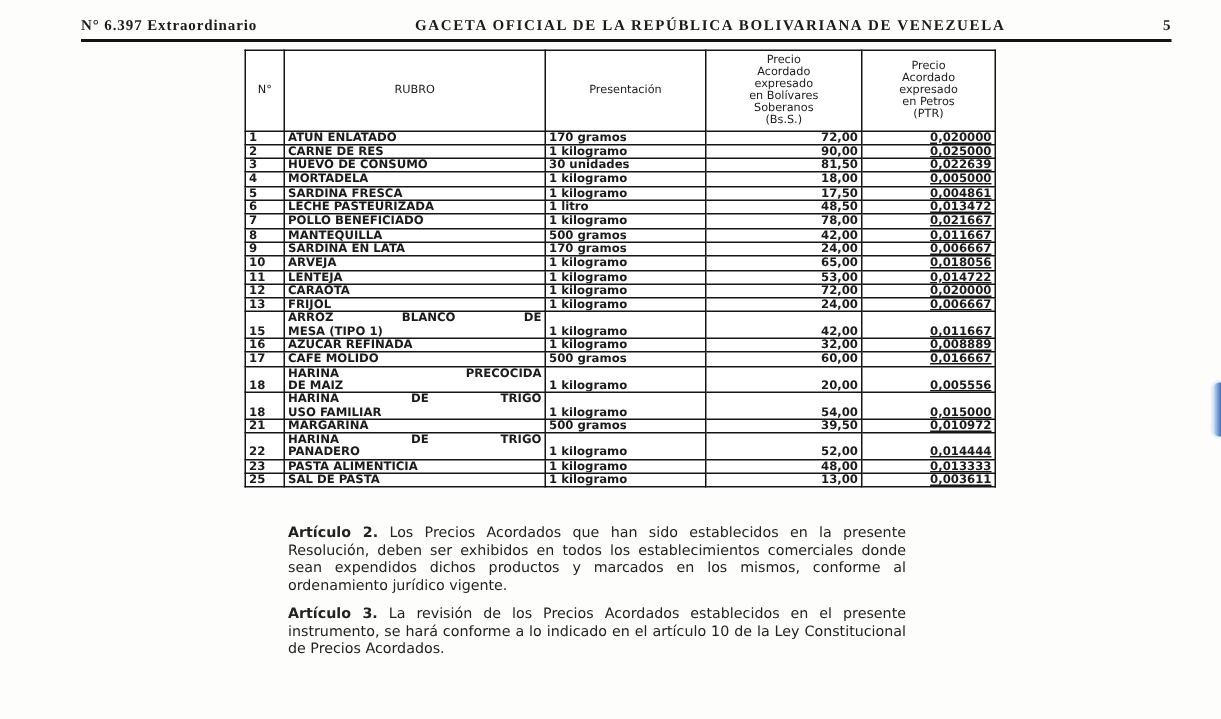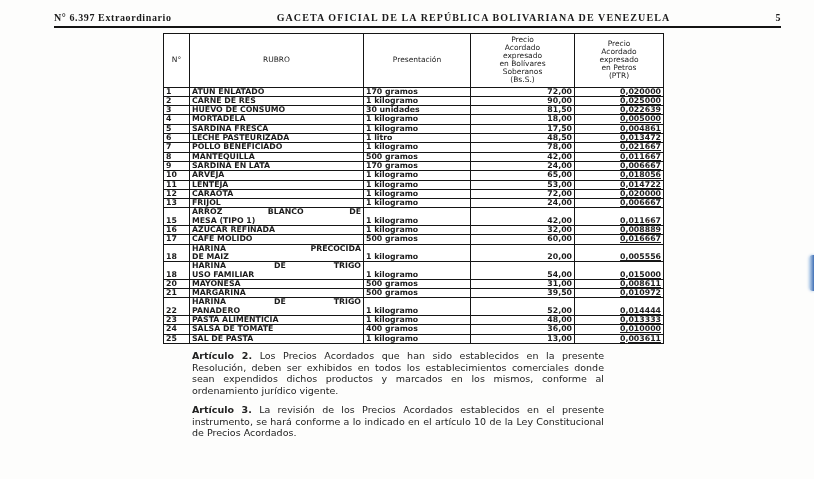--- a/index.html
+++ b/index.html
@@ -241,27 +241,20 @@
           <td class="cell-n">18</td>
           <td class="cell-rubro">
             <div class="rubro-l1">HARINA DE TRIGO</div>
             <div class="rubro-l2">USO FAMILIAR</div>
           </td>
           <td class="cell-pres">1 kilogramo</td>
           <td class="num bss">54,00</td>
           <td class="num ptr">0,015000</td>
         </tr>
         <tr>
-          <td class="cell-n">20</td>
-          <td class="cell-rubro">MAYONESA</td>
-          <td class="cell-pres">500 gramos</td>
-          <td class="num bss">31,00</td>
-          <td class="num ptr">0,008611</td>
-        </tr>
-        <tr>
           <td class="cell-n">21</td>
           <td class="cell-rubro">MARGARINA</td>
           <td class="cell-pres">500 gramos</td>
           <td class="num bss">39,50</td>
           <td class="num ptr">0,010972</td>
         </tr>
         <tr>
           <td class="cell-n">22</td>
           <td class="cell-rubro">
             <div class="rubro-l1">HARINA DE TRIGO</div>
@@ -272,27 +265,20 @@
           <td class="num ptr">0,014444</td>
         </tr>
         <tr>
           <td class="cell-n">23</td>
           <td class="cell-rubro">PASTA ALIMENTICIA</td>
           <td class="cell-pres">1 kilogramo</td>
           <td class="num bss">48,00</td>
           <td class="num ptr">0,013333</td>
         </tr>
         <tr>
-          <td class="cell-n">24</td>
-          <td class="cell-rubro">SALSA DE TOMATE</td>
-          <td class="cell-pres">400 gramos</td>
-          <td class="num bss">36,00</td>
-          <td class="num ptr">0,010000</td>
-        </tr>
-        <tr>
           <td class="cell-n">25</td>
           <td class="cell-rubro">SAL DE PASTA</td>
           <td class="cell-pres">1 kilogramo</td>
           <td class="num bss">13,00</td>
           <td class="num ptr">0,003611</td>
         </tr>
       </tbody>
   </table>
 </div>
 

